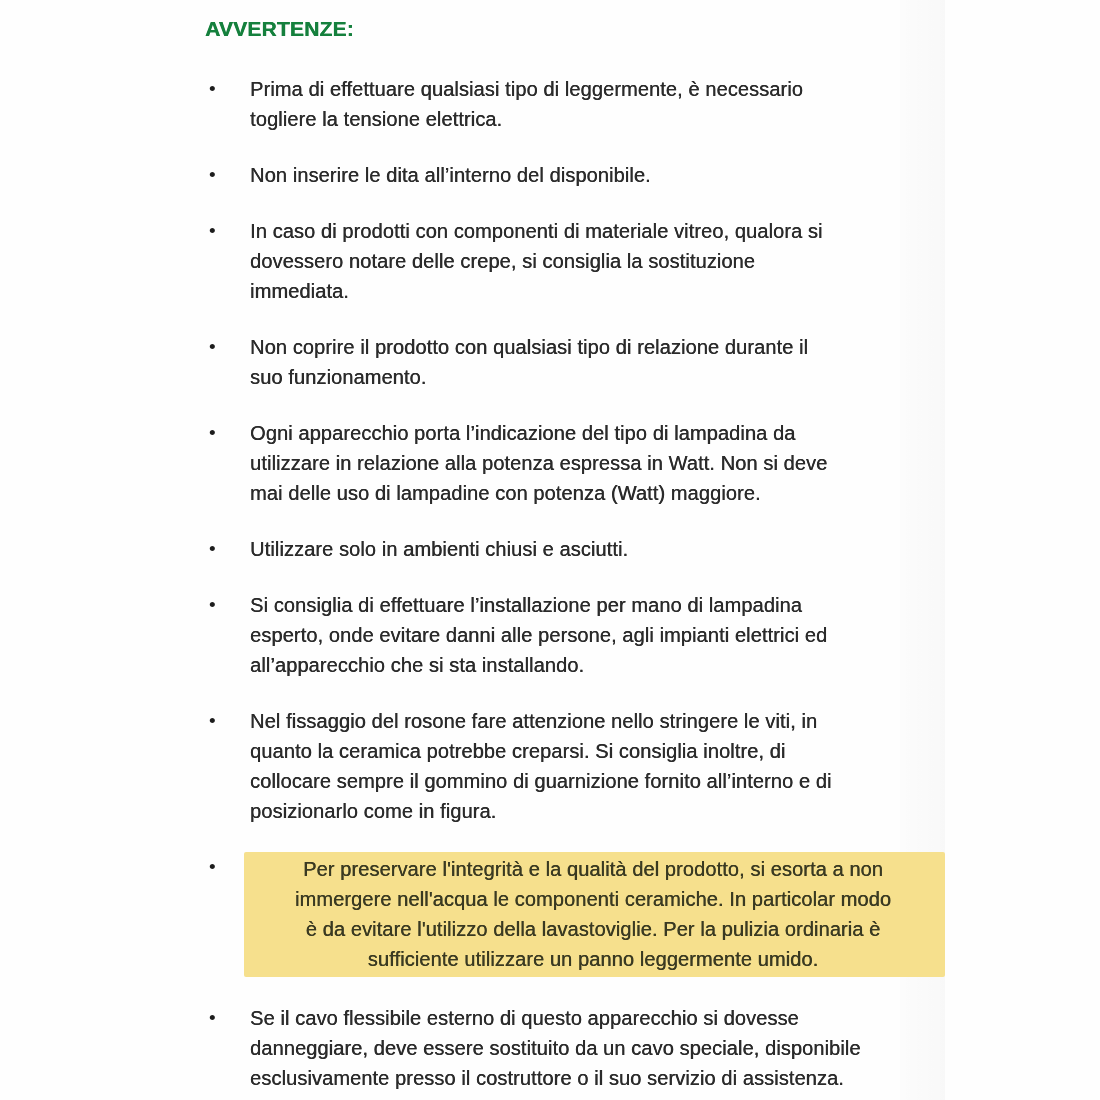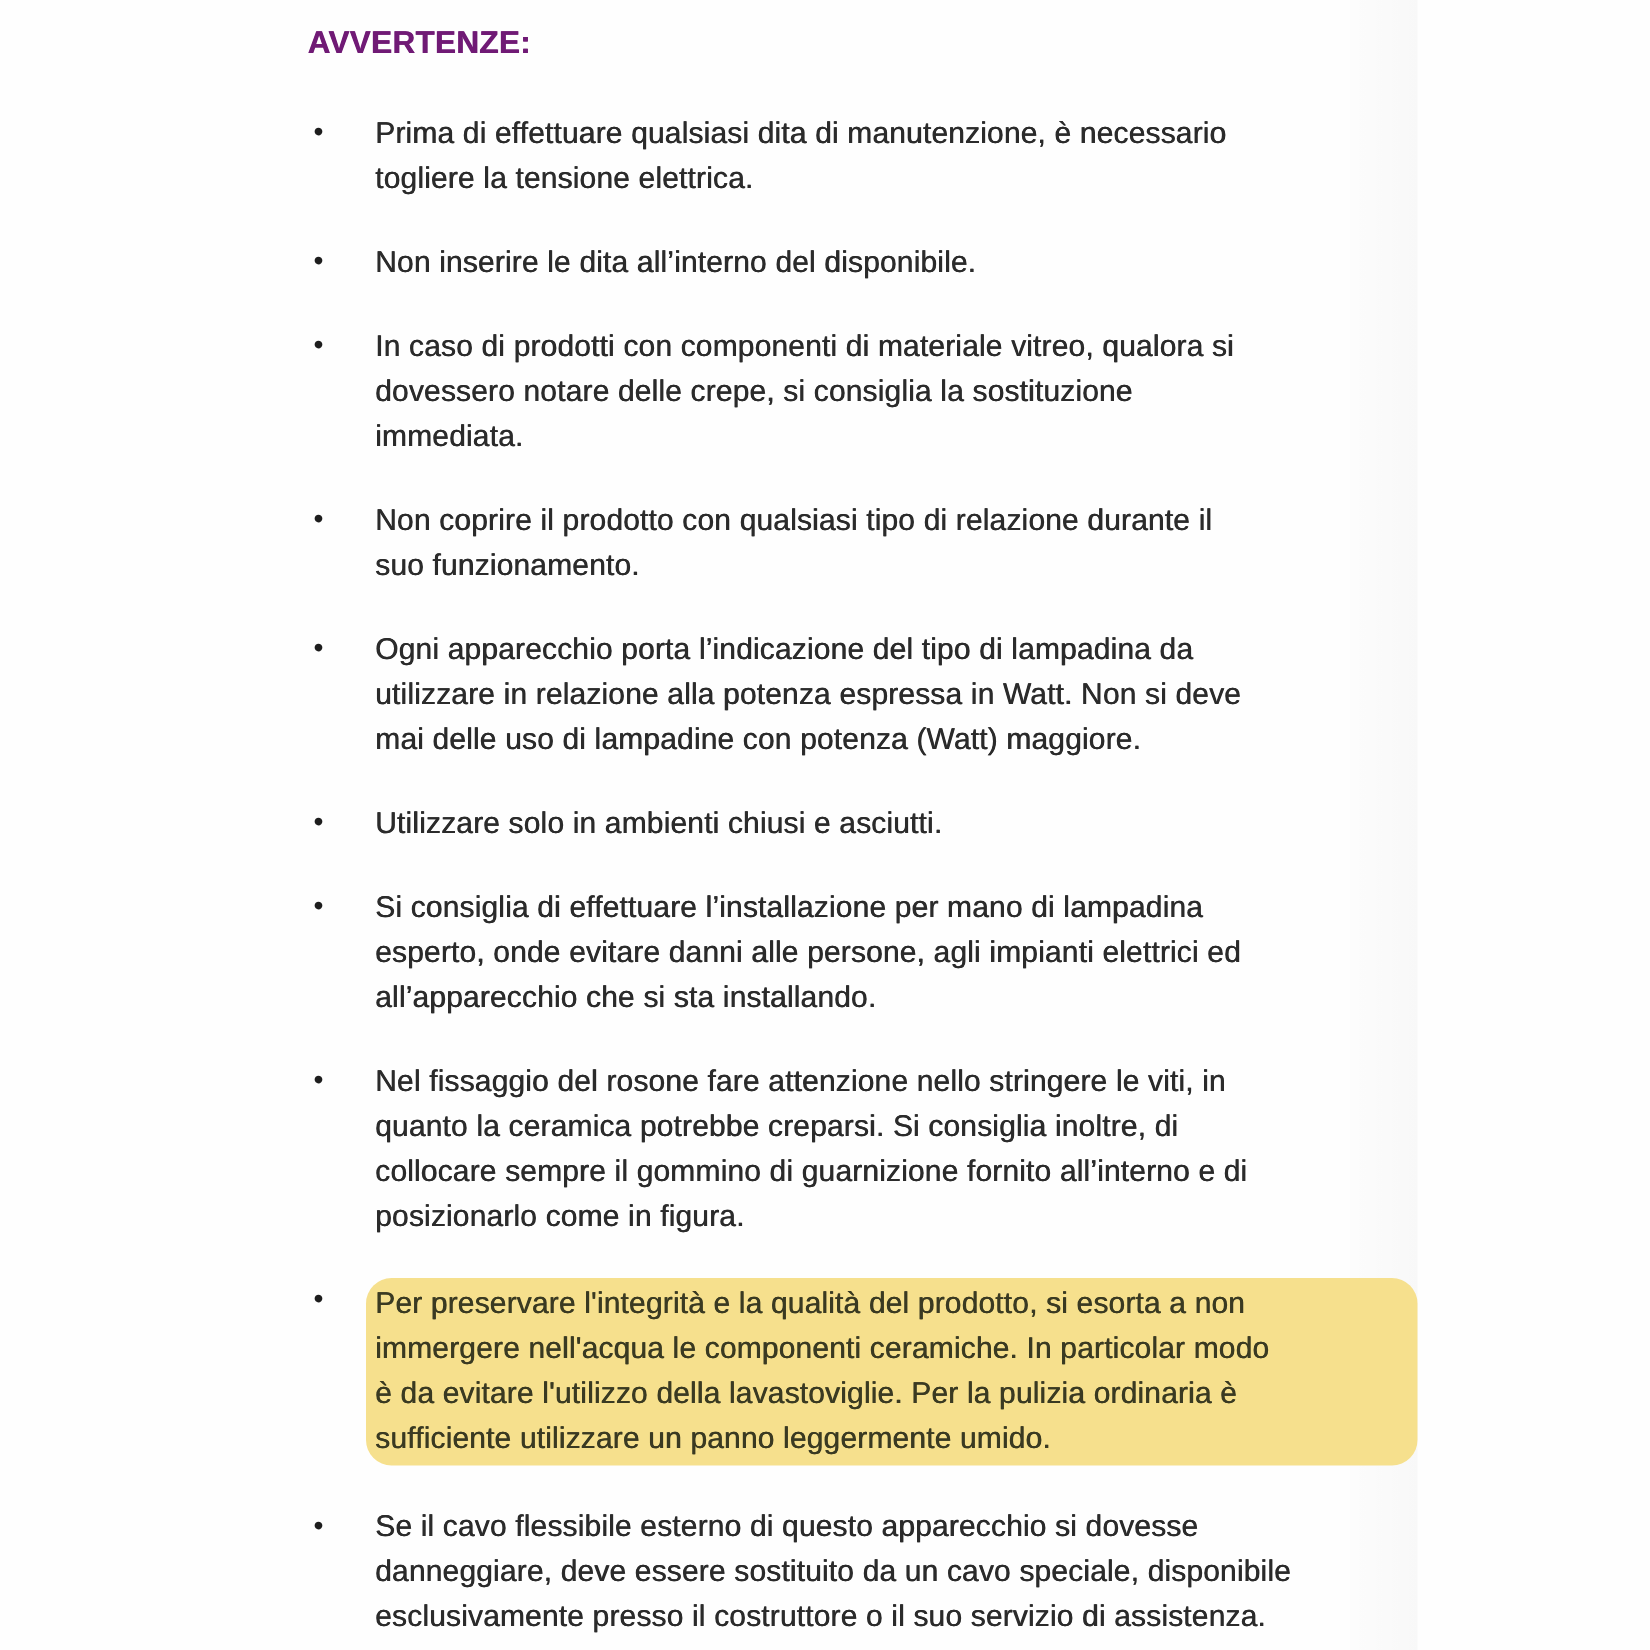--- a/index.html
+++ b/index.html
@@ -29,21 +29,21 @@
     left: 205px;
     top: 14px;
     width: 740px;
   }
   .title {
     font-size: 21px;
     font-weight: bold;
     line-height: 30px;
     letter-spacing: 0.2px;
     margin: 0 0 30px 0;
-    color: #701a75;
+    color: #15803d;
     text-shadow: 0.4px 0 0 currentColor;
   }
   ul.warnings {
     list-style: none;
     margin: 0;
     padding: 0;
   }
   li.warning {
     display: grid;
     grid-template-columns: 45px 1fr;
@@ -64,37 +64,38 @@
     line-height: 30px;
     white-space: pre;
     letter-spacing: 0.1px;
     color: #2b2b2b;
     text-shadow: 0.35px 0 0 currentColor;
   }
   .txt.hl {
     background: #f6e08d;
     padding: 2px 9px 3px 6px;
     margin-left: -6px;
-    border-radius: 17px;
+    border-radius: 2px;
     box-decoration-break: clone;
     -webkit-box-decoration-break: clone;
     color: #3a3a22;
+    text-align: center;
   }
 </style>
 </head>
 <body>
 
 <div class="scan-band"></div>
 
 <div class="doc">
   <h1 class="title">AVVERTENZE:</h1>
   <ul class="warnings">
       <li class="warning">
         <span class="dot">•</span>
-        <span class="txt">Prima di effettuare qualsiasi dita di manutenzione, è necessario
+        <span class="txt">Prima di effettuare qualsiasi tipo di leggermente, è necessario
 togliere la tensione elettrica.</span>
       </li>
       <li class="warning">
         <span class="dot">•</span>
         <span class="txt">Non inserire le dita all’interno del disponibile.</span>
       </li>
       <li class="warning">
         <span class="dot">•</span>
         <span class="txt">In caso di prodotti con componenti di materiale vitreo, qualora si
 dovessero notare delle crepe, si consiglia la sostituzione

